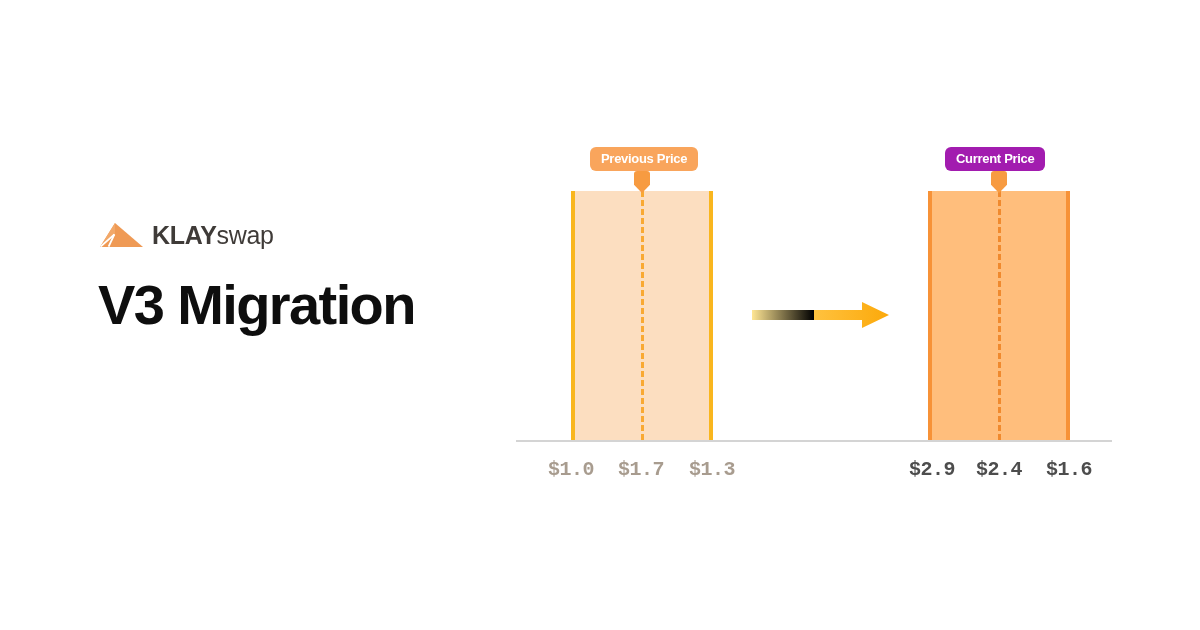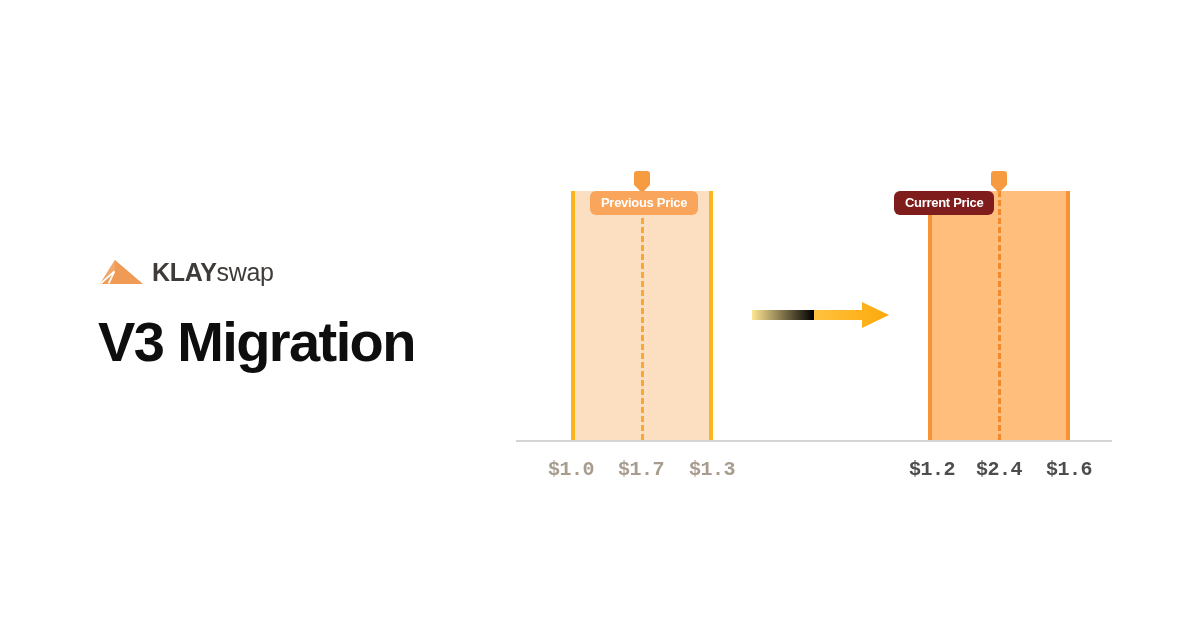--- a/index.html
+++ b/index.html
@@ -14,21 +14,20 @@
     overflow: hidden;
     position: relative;
   }
 
   
   #brand-block {
     position: absolute;
     left: 98px;
     top: 218px;
     width: 420px;
-    margin-top: 37px;
   }
   #logo-row {
     display: flex;
     align-items: center;
     height: 34px;
   }
   #logo-mark {
     width: 46px;
     height: 26px;
     display: block;
@@ -129,24 +128,23 @@
     line-height: 24px;
     padding: 0 11px;
     border-radius: 6px;
     background: #f9a55c;
     color: #ffffff;
     font-size: 13px;
     font-weight: 700;
     letter-spacing: -0.3px;
     white-space: nowrap;
     box-sizing: border-box;
-    margin-top: 44px;
   }
   .price-badge.previous { left: 590px; background: #f9a55c; }
-  .price-badge.current  { left: 894px; background: #7f1d1d; }
+  .price-badge.current  { left: 945px; background: #a21caf; }
 
   
   .tick-label {
     position: absolute;
     top: 458px;
     font-size: 20px;
     font-weight: 700;
     letter-spacing: -0.5px;
     white-space: nowrap;
     transform: translateX(-50%);
@@ -208,17 +206,17 @@
       </linearGradient>
     </defs>
     <path d="M0 8 L110 8 L110 0 L137 13 L110 26 L110 18 L0 18 Z" fill="url(#arrowGrad)"></path>
   </svg>
 
   <div class="bar current"></div>
   <div class="marker-line current"></div>
   <div class="marker-tag current"></div>
   <div class="price-badge current">Current Price</div>
 
-  <div class="tick-label dark" style="left:932px;">$1.2</div>
+  <div class="tick-label dark" style="left:932px;">$2.9</div>
   <div class="tick-label dark" style="left:999px;">$2.4</div>
   <div class="tick-label dark" style="left:1069px;">$1.6</div>
 
 </div>
 
 </body></html>

